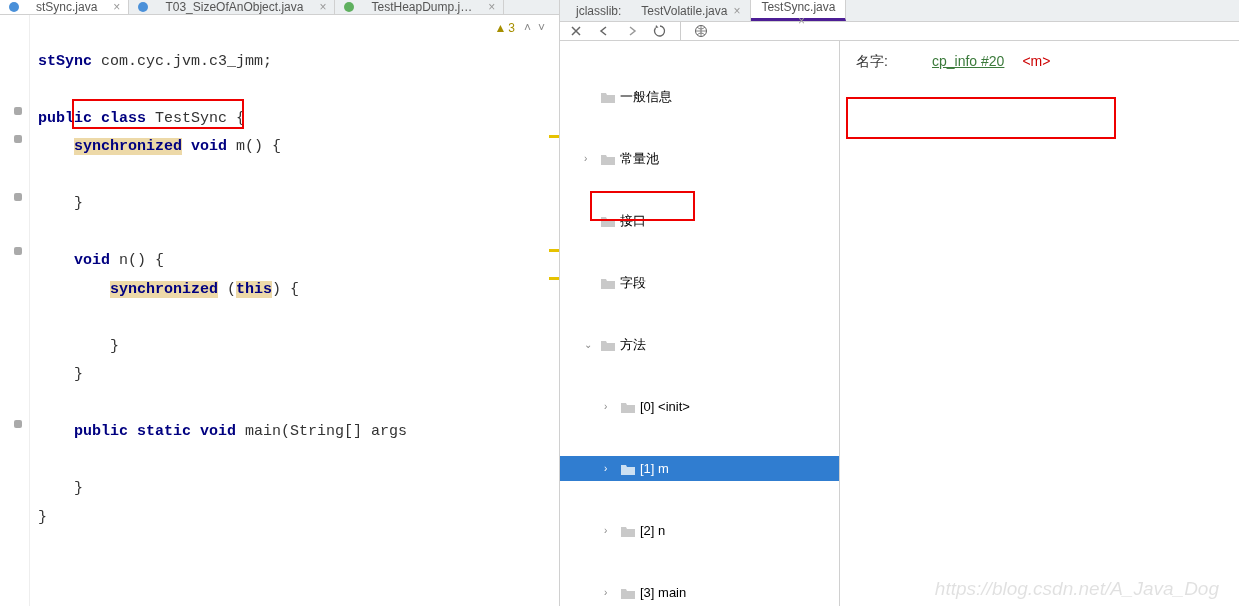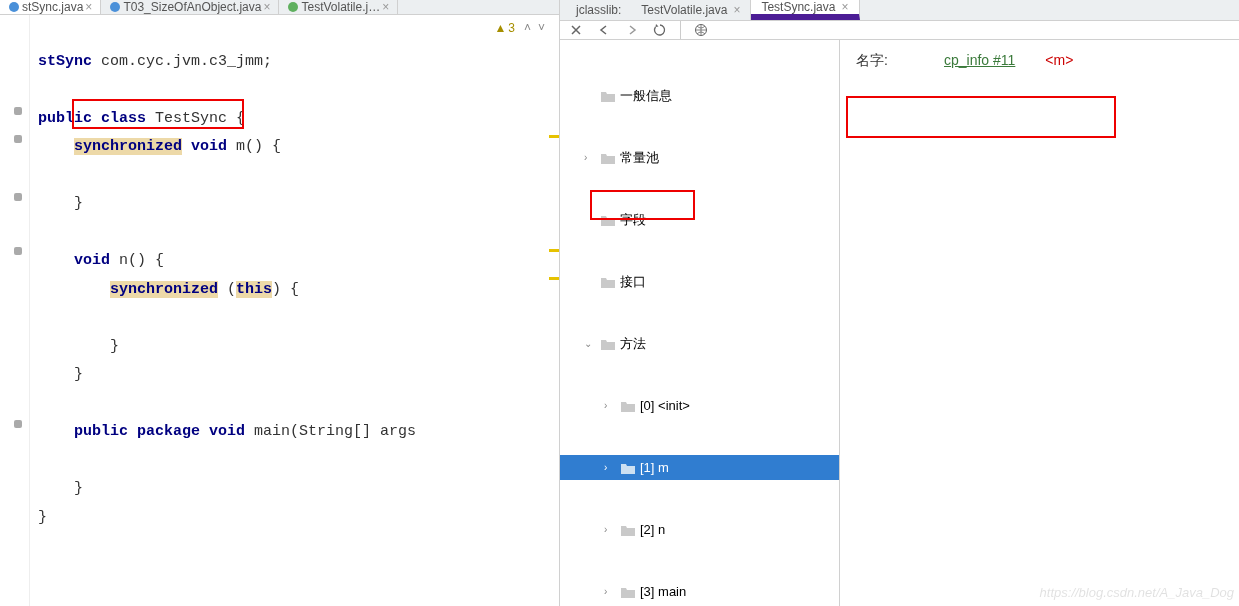--- a/index.html
+++ b/index.html
@@ -32,21 +32,21 @@
   font-size: 12px;
   align-items: center;
 }
 .left-tab {
   display: flex;
   align-items: center;
   padding: 0 8px;
   height: 100%;
   border-right: 1px solid #d0d0d0;
   color: #555;
-  gap: 2px;
+  gap: 16px;
 }
 .left-tab.active {
   background: #fff;
 }
 .tab-icon {
   width: 12px;
   height: 12px;
   display: inline-flex;
   align-items: center;
   justify-content: center;
@@ -142,21 +142,22 @@
 .right-tab {
   padding: 0 10px;
   height: 100%;
   display: flex;
   align-items: center;
   color: #555;
   border-right: 1px solid #d0d0d0;
 }
 .right-tab.active {
   background: #fff;
-  border-bottom: 6px solid #4c1d95;
+  border-bottom: 3px solid #4c1d95;
+  flex-direction: column;
 }
 .right-label {
   padding: 0 10px;
   color: #555;
 }
 .toolbar {
   display: flex;
   align-items: center;
   height: 28px;
   border-bottom: 1px solid #d0d0d0;
@@ -224,21 +225,21 @@
 .details {
   flex: 1;
   padding: 12px 16px;
   font-size: 14px;
   position: relative;
 }
 .detail-row {
   display: flex;
   align-items: baseline;
   margin-bottom: 10px;
-  gap: 24px;
+  gap: 12px;
 }
 .detail-label {
   width: 64px;
   color: #333;
 }
 .detail-link {
   color: #3b7a3b;
   text-decoration: underline;
   cursor: pointer;
 }
@@ -256,23 +257,23 @@
   padding: 4px 12px;
   border: 1px solid #bbb;
   background: #f2f2f2;
   border-radius: 3px;
   cursor: pointer;
   font-size: 13px;
 }
 .watermark {
   position: absolute;
   bottom: 6px;
-  right: 5px;
+  right: 20px;
   color: rgba(0,0,0,0.12);
-  font-size: 13px;
+  font-size: 19px;
   font-style: italic;
 }
 </style>
 </head>
 <body>
 
 <div class="container">
 
   <div class="left-pane">
     <div class="left-tabs">
@@ -293,21 +294,21 @@
         </span>
         <span>T03_SizeOfAnObject.java</span>
         <span style="color:#999;">×</span>
       </div>
       <div class="left-tab">
         <span class="tab-icon">
           <svg width="12" height="12">
               <circle cx="6" cy="6" r="5" fill="#5fb05f"></circle>
             </svg>
         </span>
-        <span>TestVolatile.j…</span>
+        <span>TestHeapDump.j…</span>
         <span style="color:#999;">×</span>
       </div>
     </div>
 
     <div class="code-area">
       <div class="gutter">
         <div class="gutter-mark" style="top:92px; background:#aaa;"></div>
         <div class="gutter-mark" style="top:120px; background:#aaa;"></div>
         <div class="gutter-mark" style="top:178px; background:#aaa;"></div>
         <div class="gutter-mark" style="top:232px; background:#aaa;"></div>
@@ -320,21 +321,21 @@
     <span class="kw hl-sync">synchronized</span> <span class="kw">void</span><span> m() {</span>
 
     <span>}</span>
 
     <span class="kw">void</span><span> n() {</span>
         <span class="kw hl-sync">synchronized</span><span> (</span><span class="hl-this">this</span><span>) {</span>
 
         <span>}</span>
     <span>}</span>
 
-    <span class="kw">public</span> <span class="kw">package</span> <span class="kw">void</span><span> main(String[] args</span>
+    <span class="kw">public</span> <span class="kw">static</span> <span class="kw">void</span><span> main(String[] args</span>
 
     <span>}</span>
 <span>}</span>
         <div class="red-box-code" style="top:84px; left:42px; width:172px; height:30px;"></div>
         <div class="hl-line" style="top:89px;"></div>
         <div class="yellow-tick" style="top:120px;"></div>
         <div class="yellow-tick" style="top:234px;"></div>
         <div class="yellow-tick" style="top:262px;"></div>
       </div>
       <div class="warn-badge">
@@ -408,30 +409,30 @@
             </span>
           <span>常量池</span>
         </div>
         <div class="tree-item indent1">
           <span class="arrow"></span>
           <span class="folder-icon">
               <svg width="16" height="14">
                 <path d="M1 3 L6 3 L7 5 L15 5 L15 13 L1 13 Z" fill="#c9c9c9"></path>
               </svg>
             </span>
-          <span>字段</span>
+          <span>接口</span>
         </div>
         <div class="tree-item indent1">
           <span class="arrow"></span>
           <span class="folder-icon">
               <svg width="16" height="14">
                 <path d="M1 3 L6 3 L7 5 L15 5 L15 13 L1 13 Z" fill="#c9c9c9"></path>
               </svg>
             </span>
-          <span>接口</span>
+          <span>字段</span>
         </div>
         <div class="tree-item indent1">
           <span class="arrow">⌄</span>
           <span class="folder-icon">
               <svg width="16" height="14">
                 <path d="M1 3 L6 3 L7 5 L15 5 L15 13 L1 13 Z" fill="#c9c9c9"></path>
               </svg>
             </span>
           <span>方法</span>
         </div>
@@ -479,21 +480,21 @@
               </svg>
             </span>
           <span>属性</span>
         </div>
         <div class="red-box-tree" style="top:150px; left:30px; width:105px; height:30px;"></div>
       </div>
 
       <div class="details">
         <div class="detail-row">
           <span class="detail-label">名字:</span>
-          <span class="detail-link">cp_info #11</span>
+          <span class="detail-link">cp_info #20</span>
           <span class="detail-val">&lt;m&gt;</span>
         </div>
         <div class="red-box-details" style="top:56px; left:6px; width:270px; height:42px;"></div>
       </div>
     </div>
   </div>
 </div>
 
 <div class="watermark">https://blog.csdn.net/A_Java_Dog</div>
 

